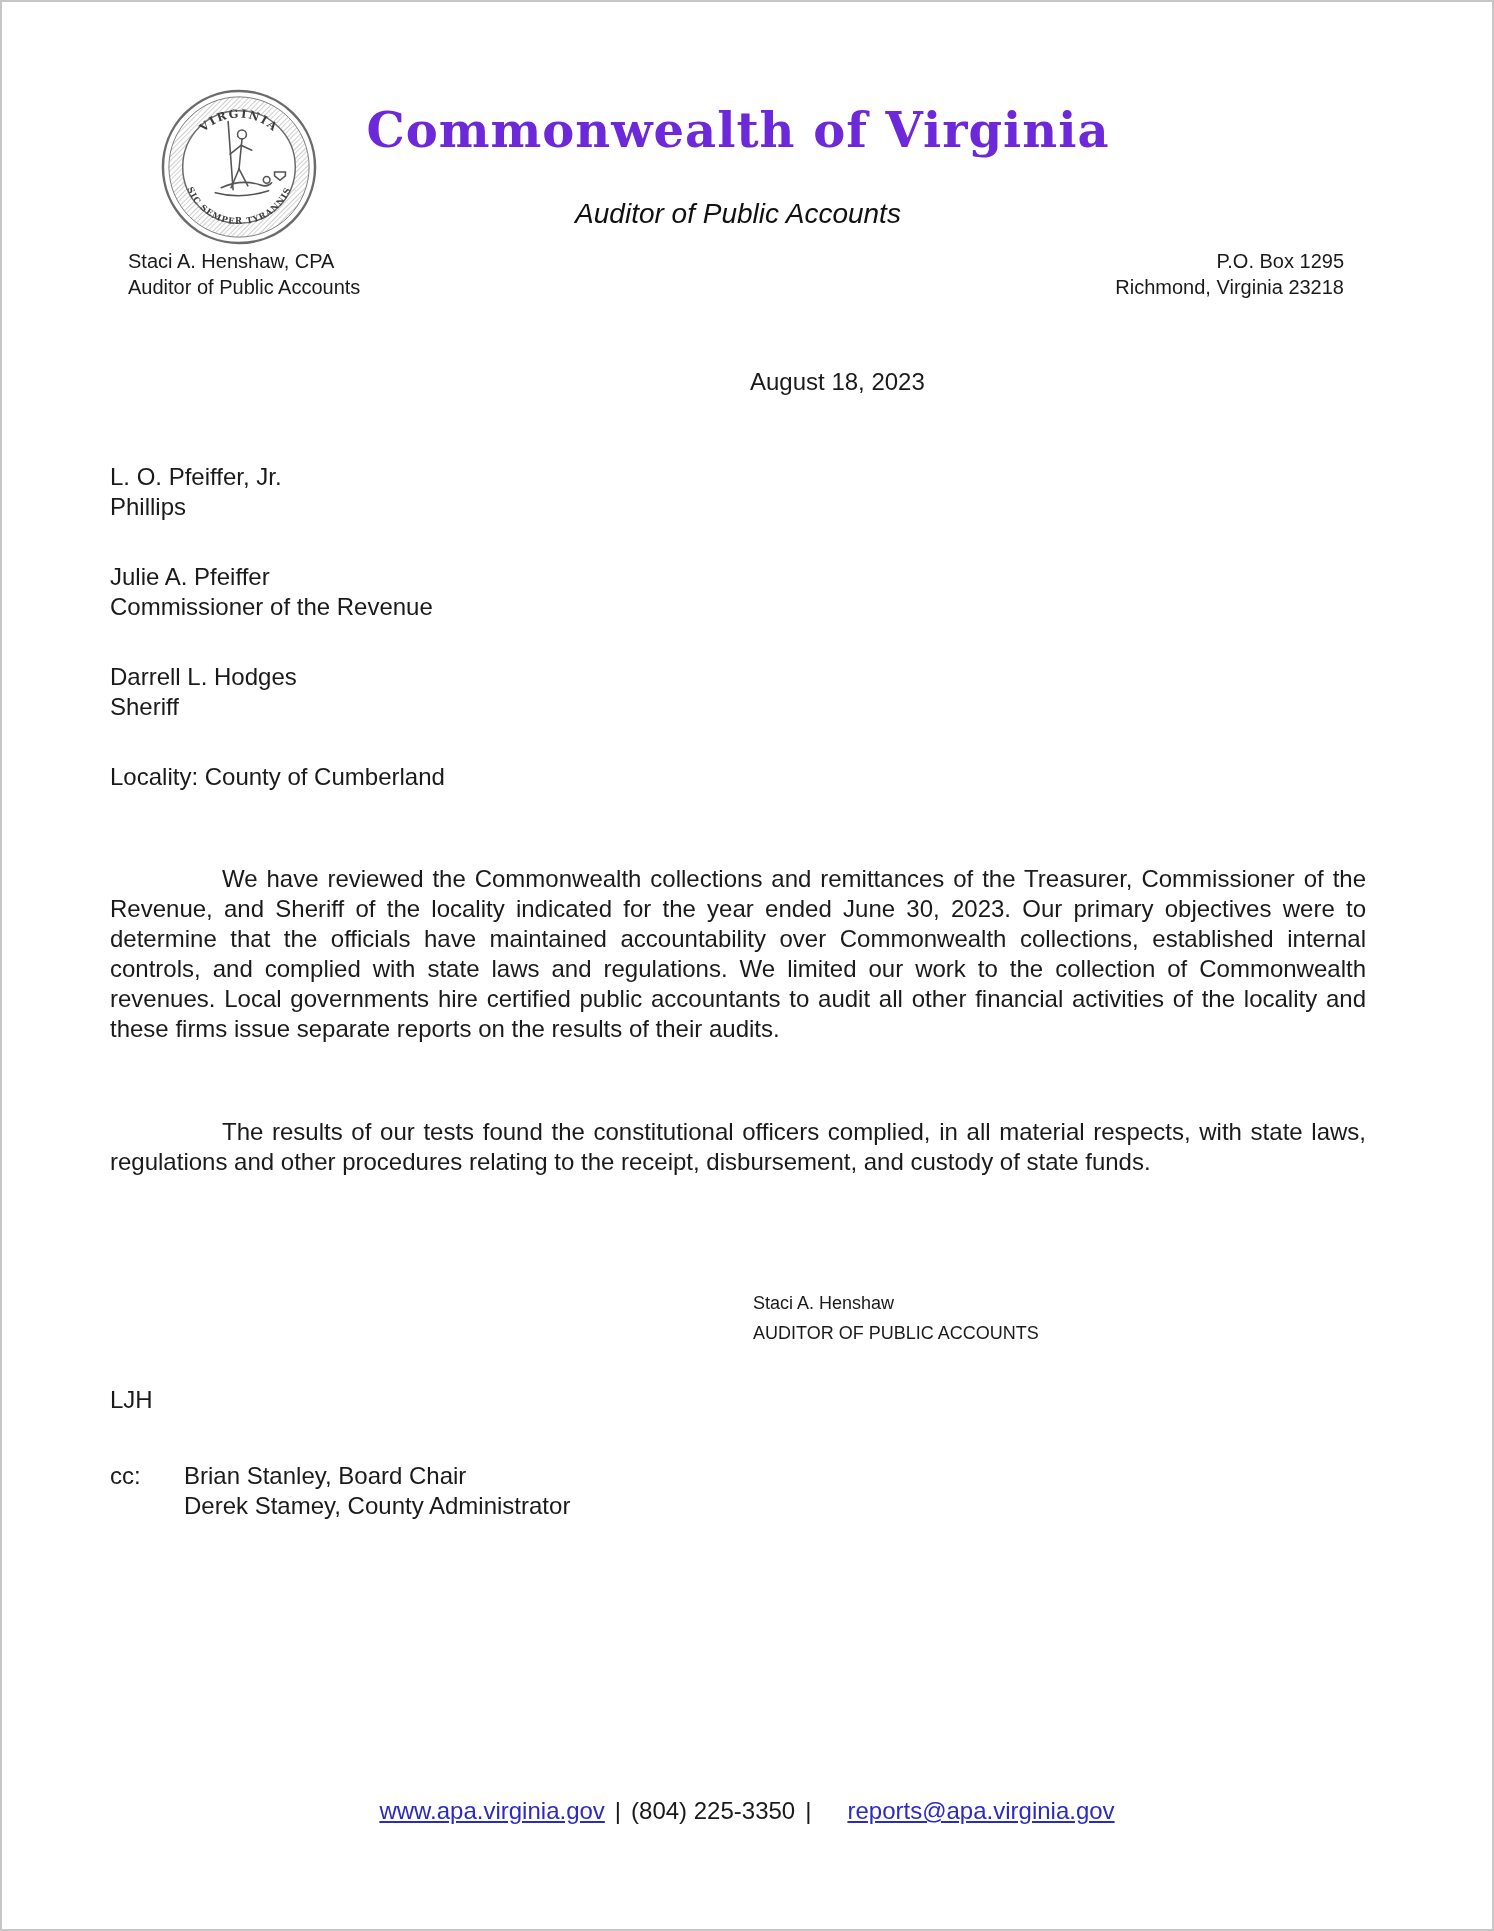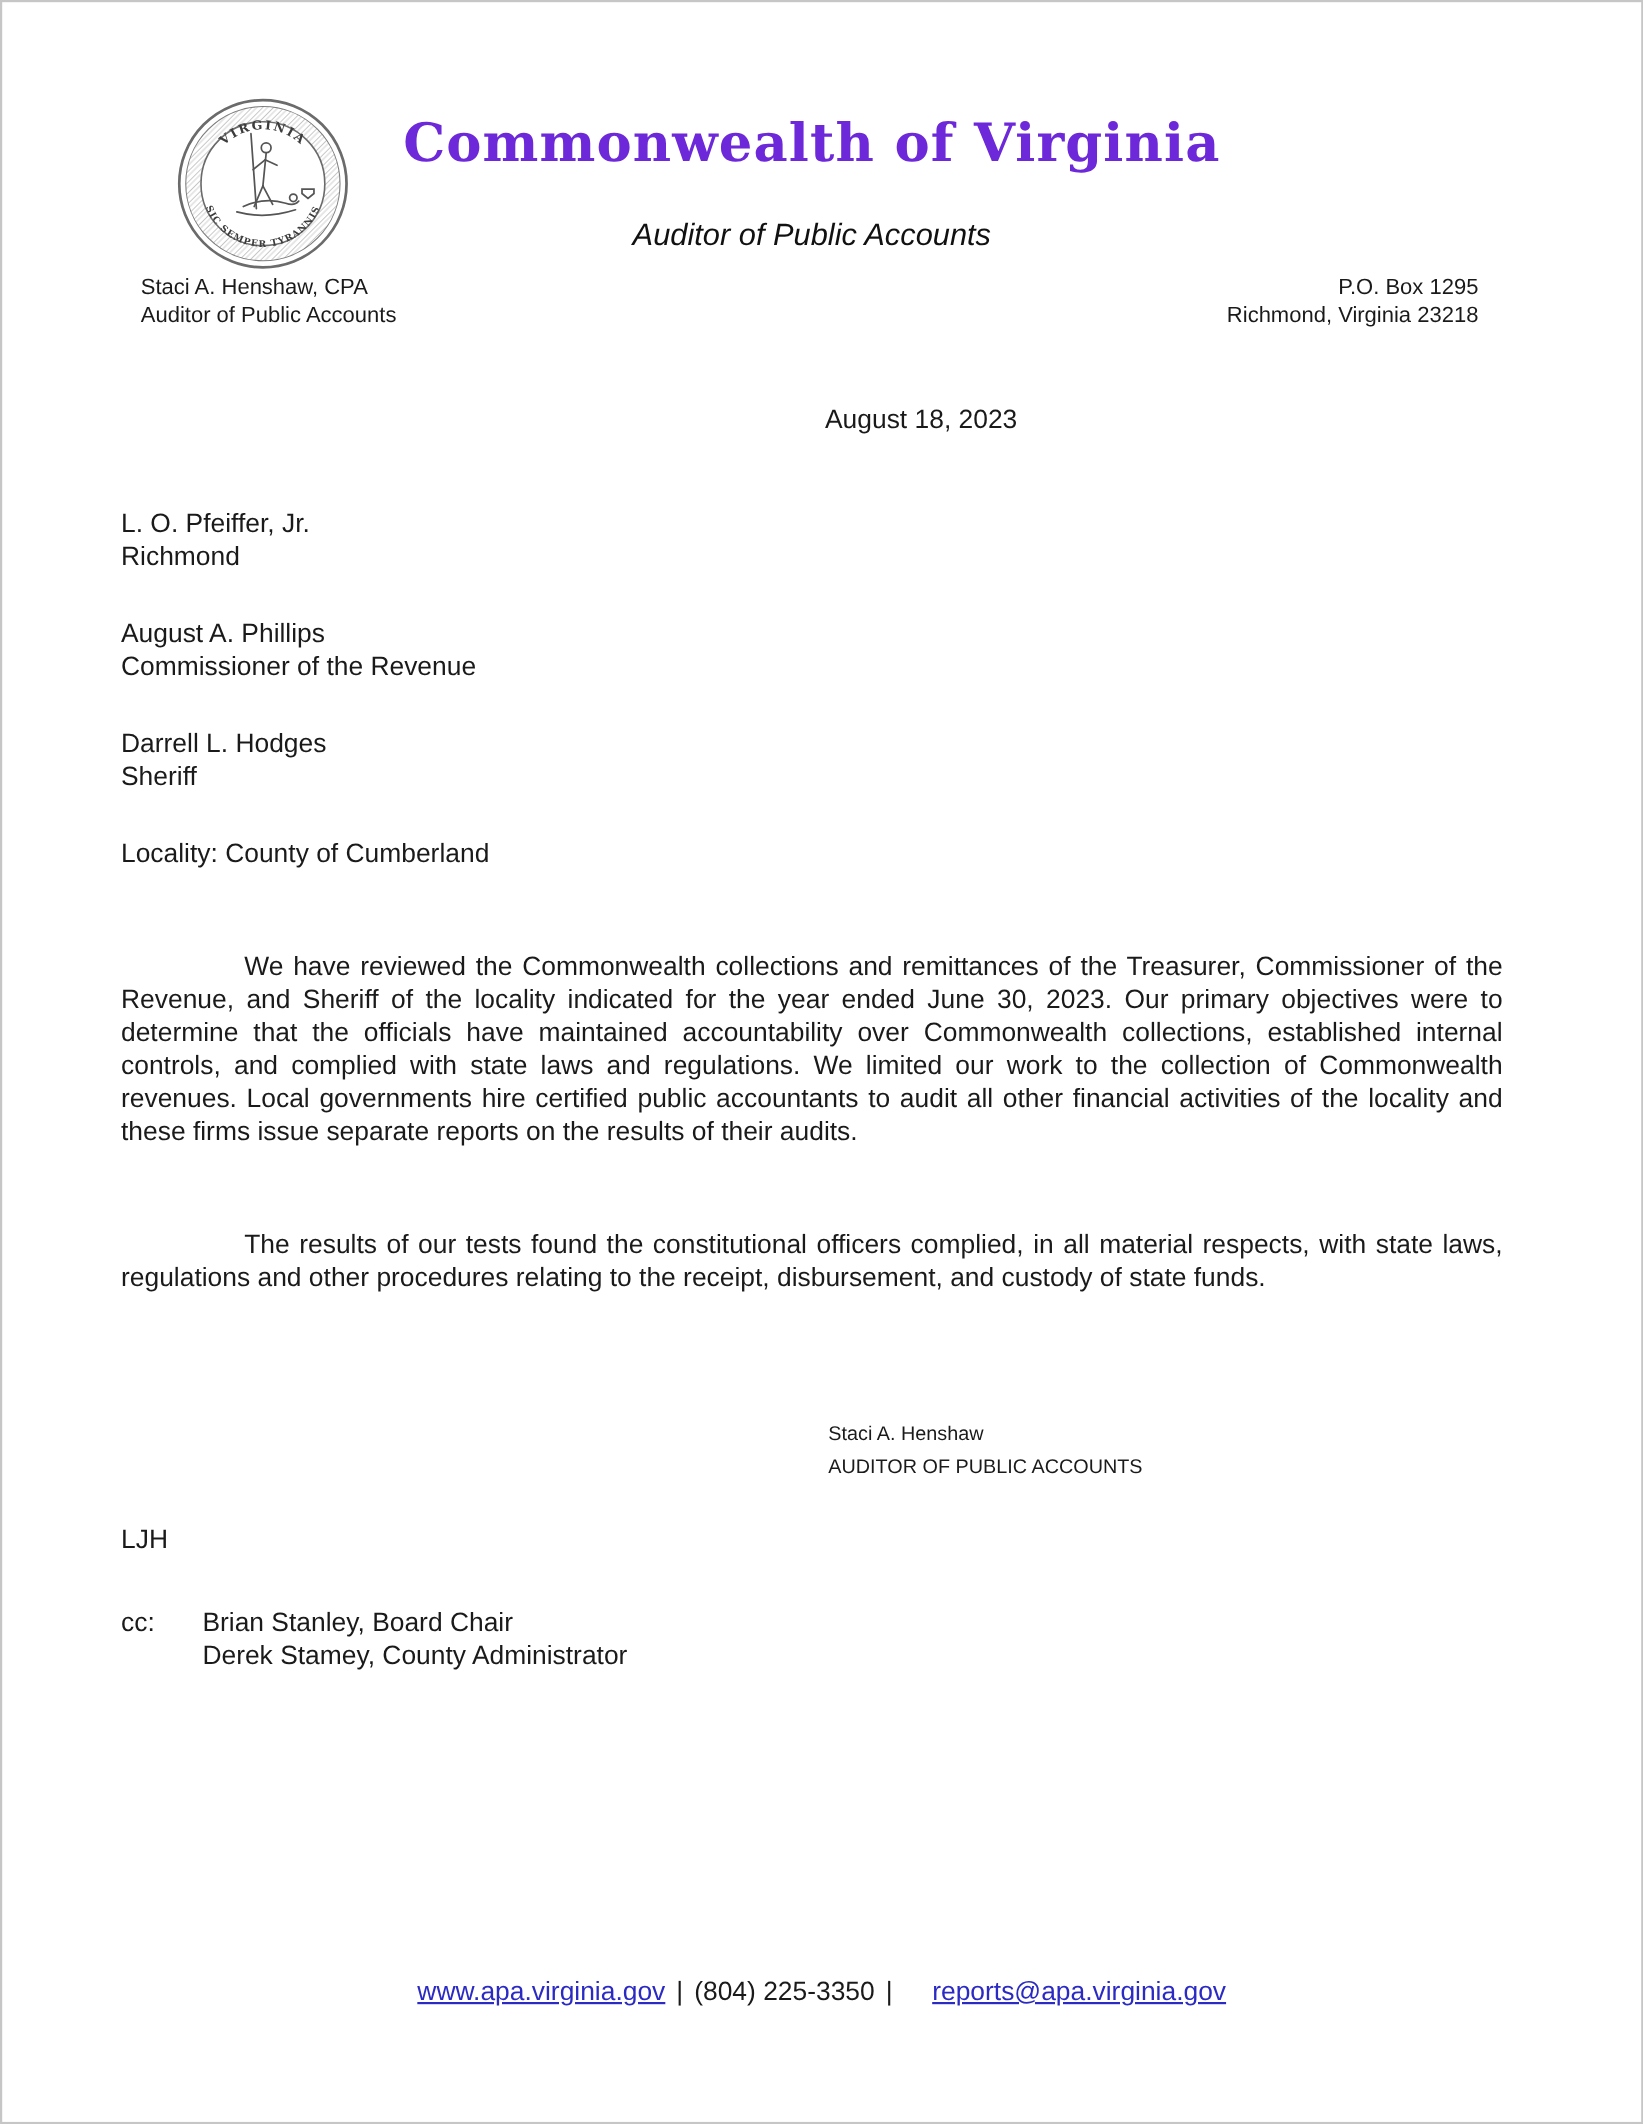--- a/index.html
+++ b/index.html
@@ -155,24 +155,24 @@
       <div class="head-right">
         <div>P.O. Box 1295</div>
         <div>Richmond, Virginia 23218</div>
       </div>
     </div>
 
     <div class="dateline">August 18, 2023</div>
 
     <div class="recipient first">
       <div>L. O. Pfeiffer, Jr.</div>
-      <div>Richmond</div>
+      <div>Phillips</div>
     </div>
     <div class="recipient">
-      <div>August A. Phillips</div>
+      <div>Julie A. Pfeiffer</div>
       <div>Commissioner of the Revenue</div>
     </div>
     <div class="recipient">
       <div>Darrell L. Hodges</div>
       <div>Sheriff</div>
     </div>
 
     <div class="locality">Locality: County of Cumberland</div>
 
     <p class="para para1">We have reviewed the Commonwealth collections and remittances of the Treasurer, Commissioner of the Revenue, and Sheriff of the locality indicated for the year ended June 30, 2023. Our primary objectives were to determine that the officials have maintained accountability over Commonwealth collections, established internal controls, and complied with state laws and regulations. We limited our work to the collection of Commonwealth revenues. Local governments hire certified public accountants to audit all other financial activities of the locality and these firms issue separate reports on the results of their audits.</p>

